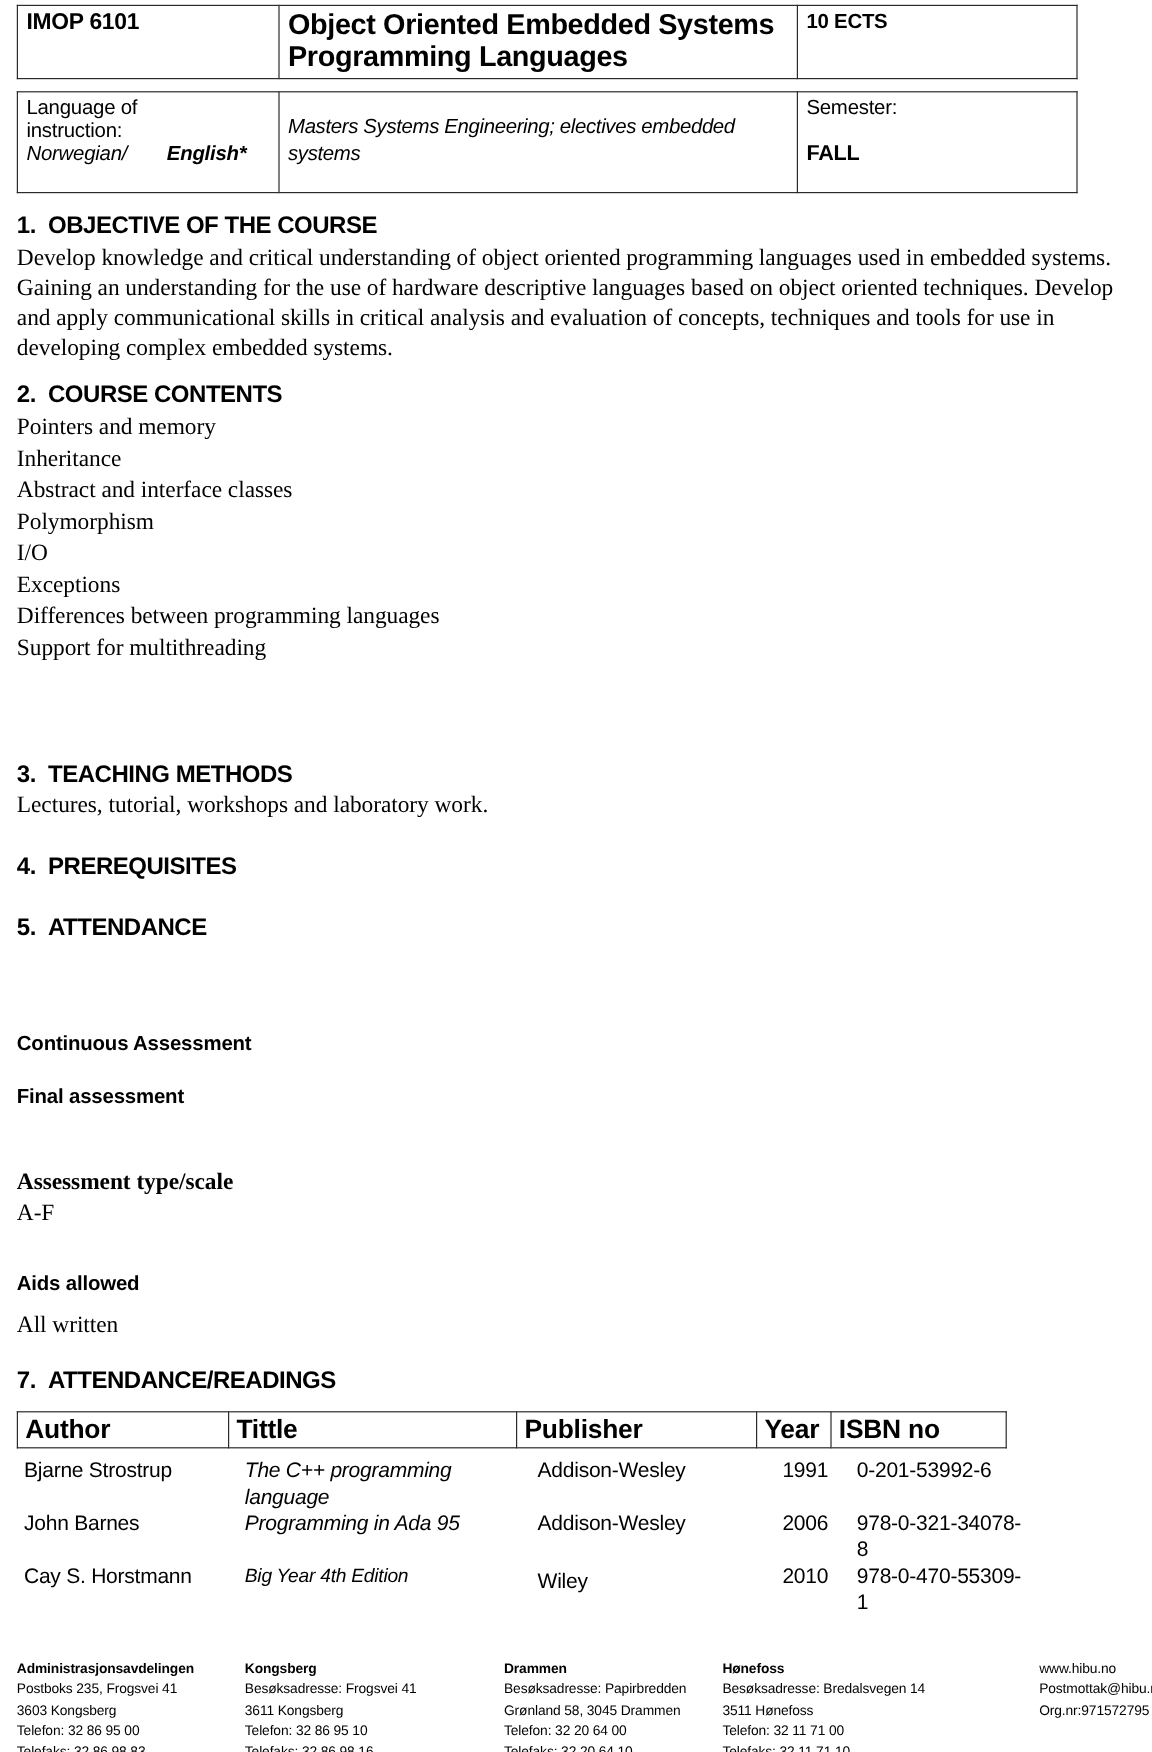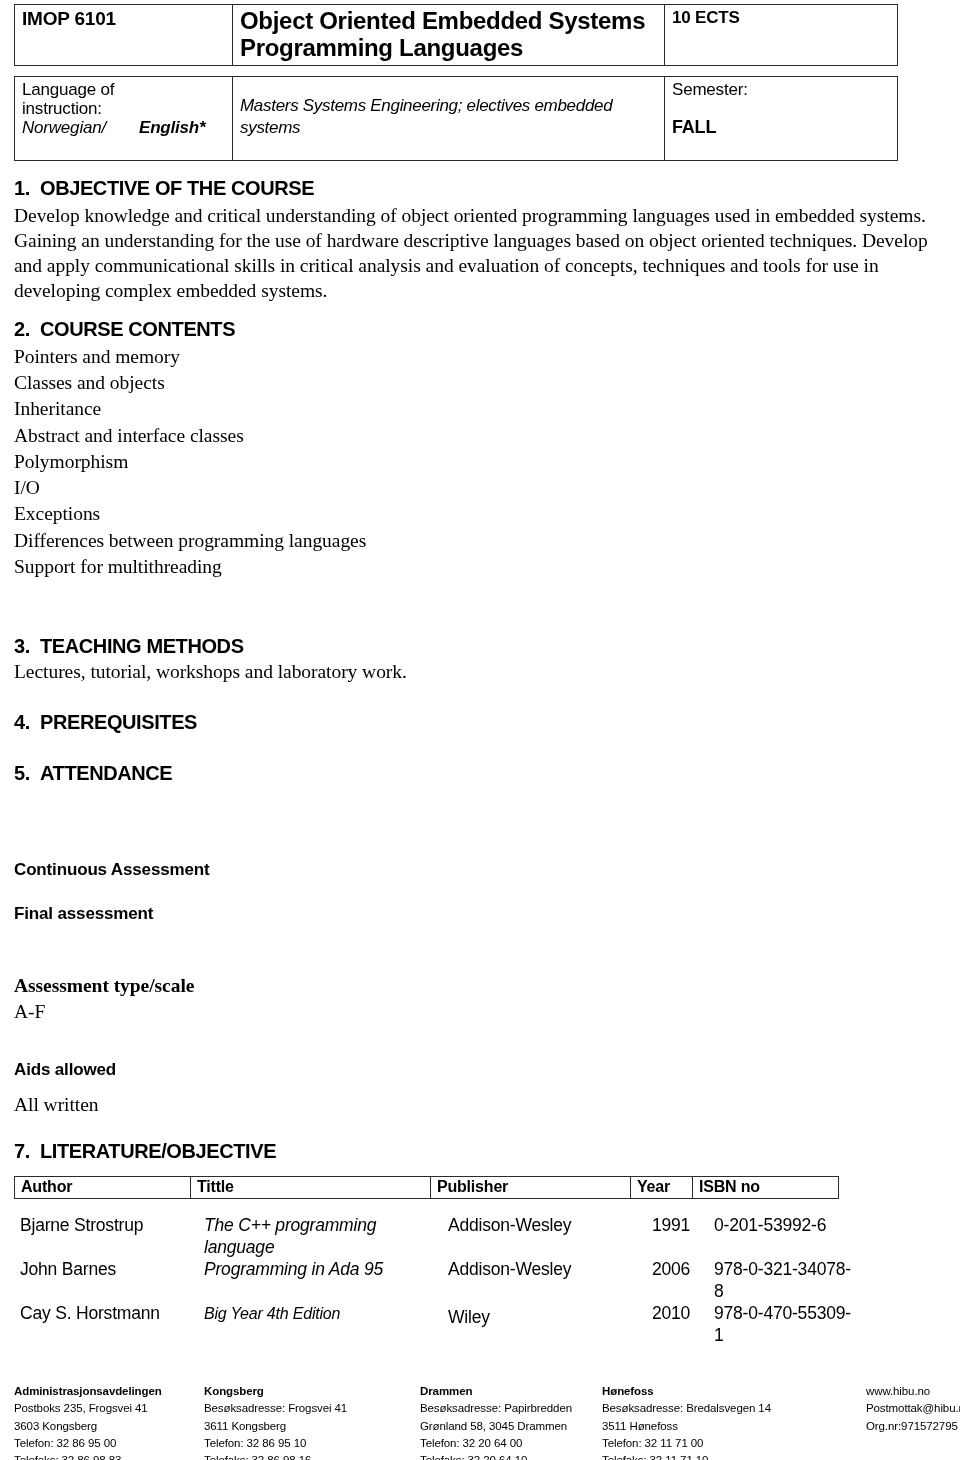--- a/index.html
+++ b/index.html
@@ -155,21 +155,21 @@
     left: 14px;
     top: 1176px;
     width: 824px;
     border-collapse: collapse;
     table-layout: fixed;
     font-family: "Liberation Sans", sans-serif;
   }
   #lit-table th {
     border: 1.5px solid #2b2b2b;
     text-align: left;
-    font-size: 16px;
+    font-size: 22px;
     font-weight: bold;
     padding: 1px 5px 2px 6px;
     letter-spacing: -0.2px;
     height: 22px;
     box-sizing: border-box;
   }
   .col-author    { width: 176px; }
   .col-title     { width: 240px; }
   .col-publisher { width: 200px; }
   .col-year      { width: 62px; }
@@ -272,21 +272,20 @@
   <div class="sec-head" style="left:14px; top:177px;">
     <span class="num">1.</span><span>OBJECTIVE OF THE COURSE</span>
   </div>
   <div class="body-text" style="left:14px; top:203px; width:926px;">Develop knowledge and critical understanding of object oriented programming languages used in embedded systems. Gaining an understanding for the use of hardware descriptive languages based on object oriented techniques. Develop and apply communicational skills in critical analysis and evaluation of concepts, techniques and tools for use in developing complex embedded systems.</div>
 
   <div class="sec-head" style="left:14px; top:318px;">
     <span class="num">2.</span><span>COURSE CONTENTS</span>
   </div>
   <div class="contents-list" style="left:14px; top:344px; width:700px;">
     <div>Pointers and memory</div>
-    <div>Classes and objects</div>
     <div>Inheritance</div>
     <div>Abstract and interface classes</div>
     <div>Polymorphism</div>
     <div>I/O</div>
     <div>Exceptions</div>
     <div>Differences between programming languages</div>
     <div>Support for multithreading</div>
   </div>
 
   <div class="sec-head" style="left:14px; top:635px;">
@@ -307,21 +306,21 @@
 
   <div class="sub-head" style="left:14px; top:904px;">Final assessment</div>
 
   <div class="sub-head-serif" style="left:14px; top:975px;">Assessment type/scale</div>
   <div class="plain-line" style="left:14px; top:1001px;">A-F</div>
 
   <div class="sub-head" style="left:14px; top:1060px;">Aids allowed</div>
   <div class="plain-line" style="left:14px; top:1094px;">All written</div>
 
   <div class="sec-head" style="left:14px; top:1140px;">
-    <span class="num">7.</span><span>LITERATURE/OBJECTIVE</span>
+    <span class="num">7.</span><span>ATTENDANCE/READINGS</span>
   </div>
 
   <table id="lit-table">
     <tbody>
         <tr>
       <th class="col-author">Author</th>
       <th class="col-title">Tittle</th>
       <th class="col-publisher">Publisher</th>
       <th class="col-year">Year</th>
       <th class="col-isbn">ISBN no</th>

